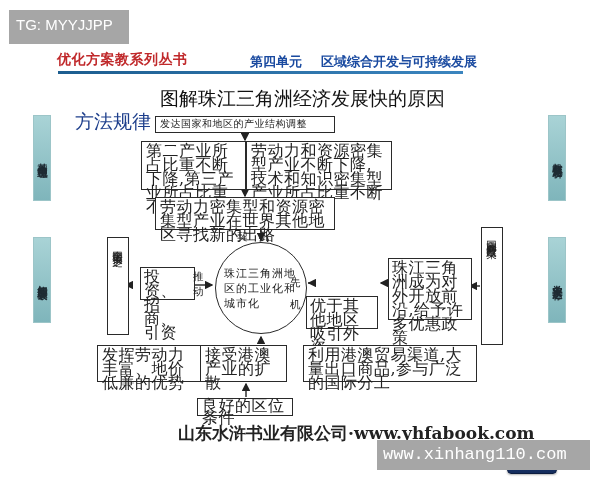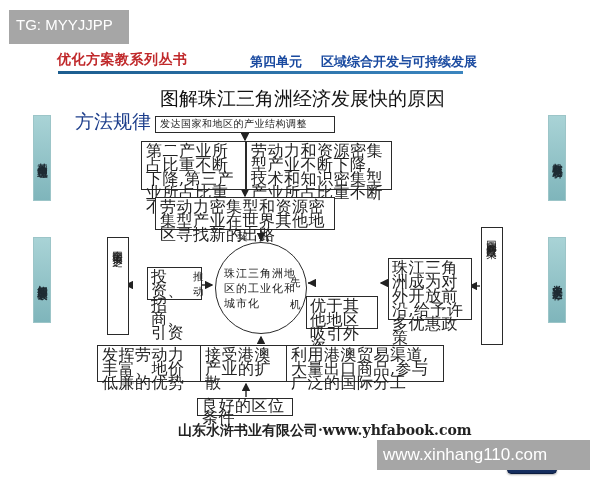--- a/index.html
+++ b/index.html
@@ -8,21 +8,21 @@
 
   .watermark-top {
     position: absolute; left: 9px; top: 10px; width: 120px; height: 34px;
     background: #a6a6a6; color: #ffffff;
     font-family: "Liberation Sans", "DejaVu Sans", sans-serif; font-size: 15px;
     line-height: 30px; padding-left: 7px;
   }
   .watermark-bottom {
     position: absolute; left: 377px; top: 440px; width: 213px; height: 30px;
     background: #a6a6a6; color: #ffffff;
-    font-family: Liberation Sans, sans-serif; font-size: 17px;
+    font-family: Liberation Mono, monospace; font-size: 17px;
     line-height: 30px; padding-left: 6px;
   }
 
   .series-title {
     position: absolute; left: 57px; top: 51px; font-size: 14px; font-weight: bold;
     color: #c0292b; font-family: "DejaVu Sans", sans-serif; letter-spacing: 0.5px;
   }
   .unit-title {
     position: absolute; left: 250px; top: 53px; font-size: 13px; font-weight: bold;
     color: #1a4aa0; font-family: "DejaVu Sans", sans-serif;
@@ -75,21 +75,21 @@
     position: absolute; left: 215px; top: 242px; width: 92px; height: 92px;
     border: 1.5px solid #2a2a2a; border-radius: 50%; background: #fff;
     display: flex; align-items: center; justify-content: center; 
     font-size: 11px; line-height: 15px; padding: 0 8px; letter-spacing: 1px;
   }
   .lbl { position: absolute; font-size: 10.5px; color: #222; line-height: 13px; }
 
   svg.arrows { position: absolute; left: 0; top: 0; width: 600px; height: 480px; pointer-events: none; }
 
   .footer-text {
-    position: absolute; left: 178px; top: 422px; font-size: 14px; font-weight: bold; color: #222;
+    position: absolute; left: 178px; top: 422px; font-size: 17px; font-weight: bold; color: #222;
     font-family: "DejaVu Serif", serif;
   }
   .back-button {
     position: absolute; left: 507px; top: 408px; width: 50px; height: 28px;
     background: linear-gradient(180deg, #23478a, #142c5c); border: 1px solid #0c1d40;
     border-radius: 4px; color: #fff; font-size: 15px; font-family: "DejaVu Sans", sans-serif;
     display: flex; align-items: center; justify-content: center; cursor: pointer;
     box-shadow: 0 1px 2px rgba(0,0,0,0.3);
     margin-top: 38px;
   }
@@ -147,37 +147,37 @@
 
 <div class="box" style="left:141px; top:141px; width:105px; height:49px;">第二产业所占比重不断下降,第三产业所占比重不断上升</div>
 <div class="box" style="left:246px; top:141px; width:146px; height:49px;">劳动力和资源密集型产业不断下降,技术和知识密集型产业所占比重不断上升</div>
 
 <div class="box" style="left:155px; top:197px; width:180px; height:33px;">劳动力密集型和资源密集型产业在世界其他地区寻找新的出路</div>
 
 <div class="lbl" style="left:237px; top:230px; letter-spacing:4px;">契 机</div>
 
 <div class="vbox" style="left:107px; top:237px; width:22px; height:98px;">全国最大侨乡之一</div>
 
-<div class="box" style="left:147px; top:267px; width:55px; height:33px; padding:2px 3px;">投资、招商、引资</div>
+<div class="box" style="left:140px; top:267px; width:55px; height:33px; padding:2px 3px;">投资、招商、引资</div>
 
 <div class="lbl" style="left:193px; top:269px; width:12px; line-height:15px;">推动</div>
 
 <div class="circle">珠江三角洲地区的工业化和城市化</div>
 
 <div class="lbl" style="left:290px; top:271px; width:12px; line-height:22px;">先机</div>
 
 <div class="box" style="left:306px; top:268px; width:72px; height:33px; padding:2px 3px;margin-top:28px;">优于其他地区吸引外资</div>
 
 <div class="box" style="left:388px; top:258px; width:84px; height:62px; padding:2px 3px;">珠江三角洲成为对外开放前沿,给予许多优惠政策</div>
 
 <div class="vbox" style="left:481px; top:227px; width:22px; height:118px;">国家的对外开放政策</div>
 
 <div class="box" style="left:97px; top:345px; width:104px; height:37px;">发挥劳动力丰富、地价低廉的优势</div>
 <div class="box" style="left:200px; top:345px; width:87px; height:37px;">接受港澳产业的扩散</div>
-<div class="box" style="left:286px; top:345px; width:158px; height:37px;">利用港澳贸易渠道,大量出口商品,参与广泛的国际分工</div>
+<div class="box" style="left:303px; top:345px; width:174px; height:37px;">利用港澳贸易渠道,大量出口商品,参与广泛的国际分工</div>
 
 <div class="box" style="left:197px; top:398px; width:96px; height:18px; line-height:12px; padding:1px 4px;">良好的区位条件</div>
 
 <div class="footer-text">山东水浒书业有限公司·www.yhfabook.com</div>
 
 <div class="back-button">返回</div>
 
 <div class="watermark-bottom">www.xinhang110.com</div>
 
 </body></html>

